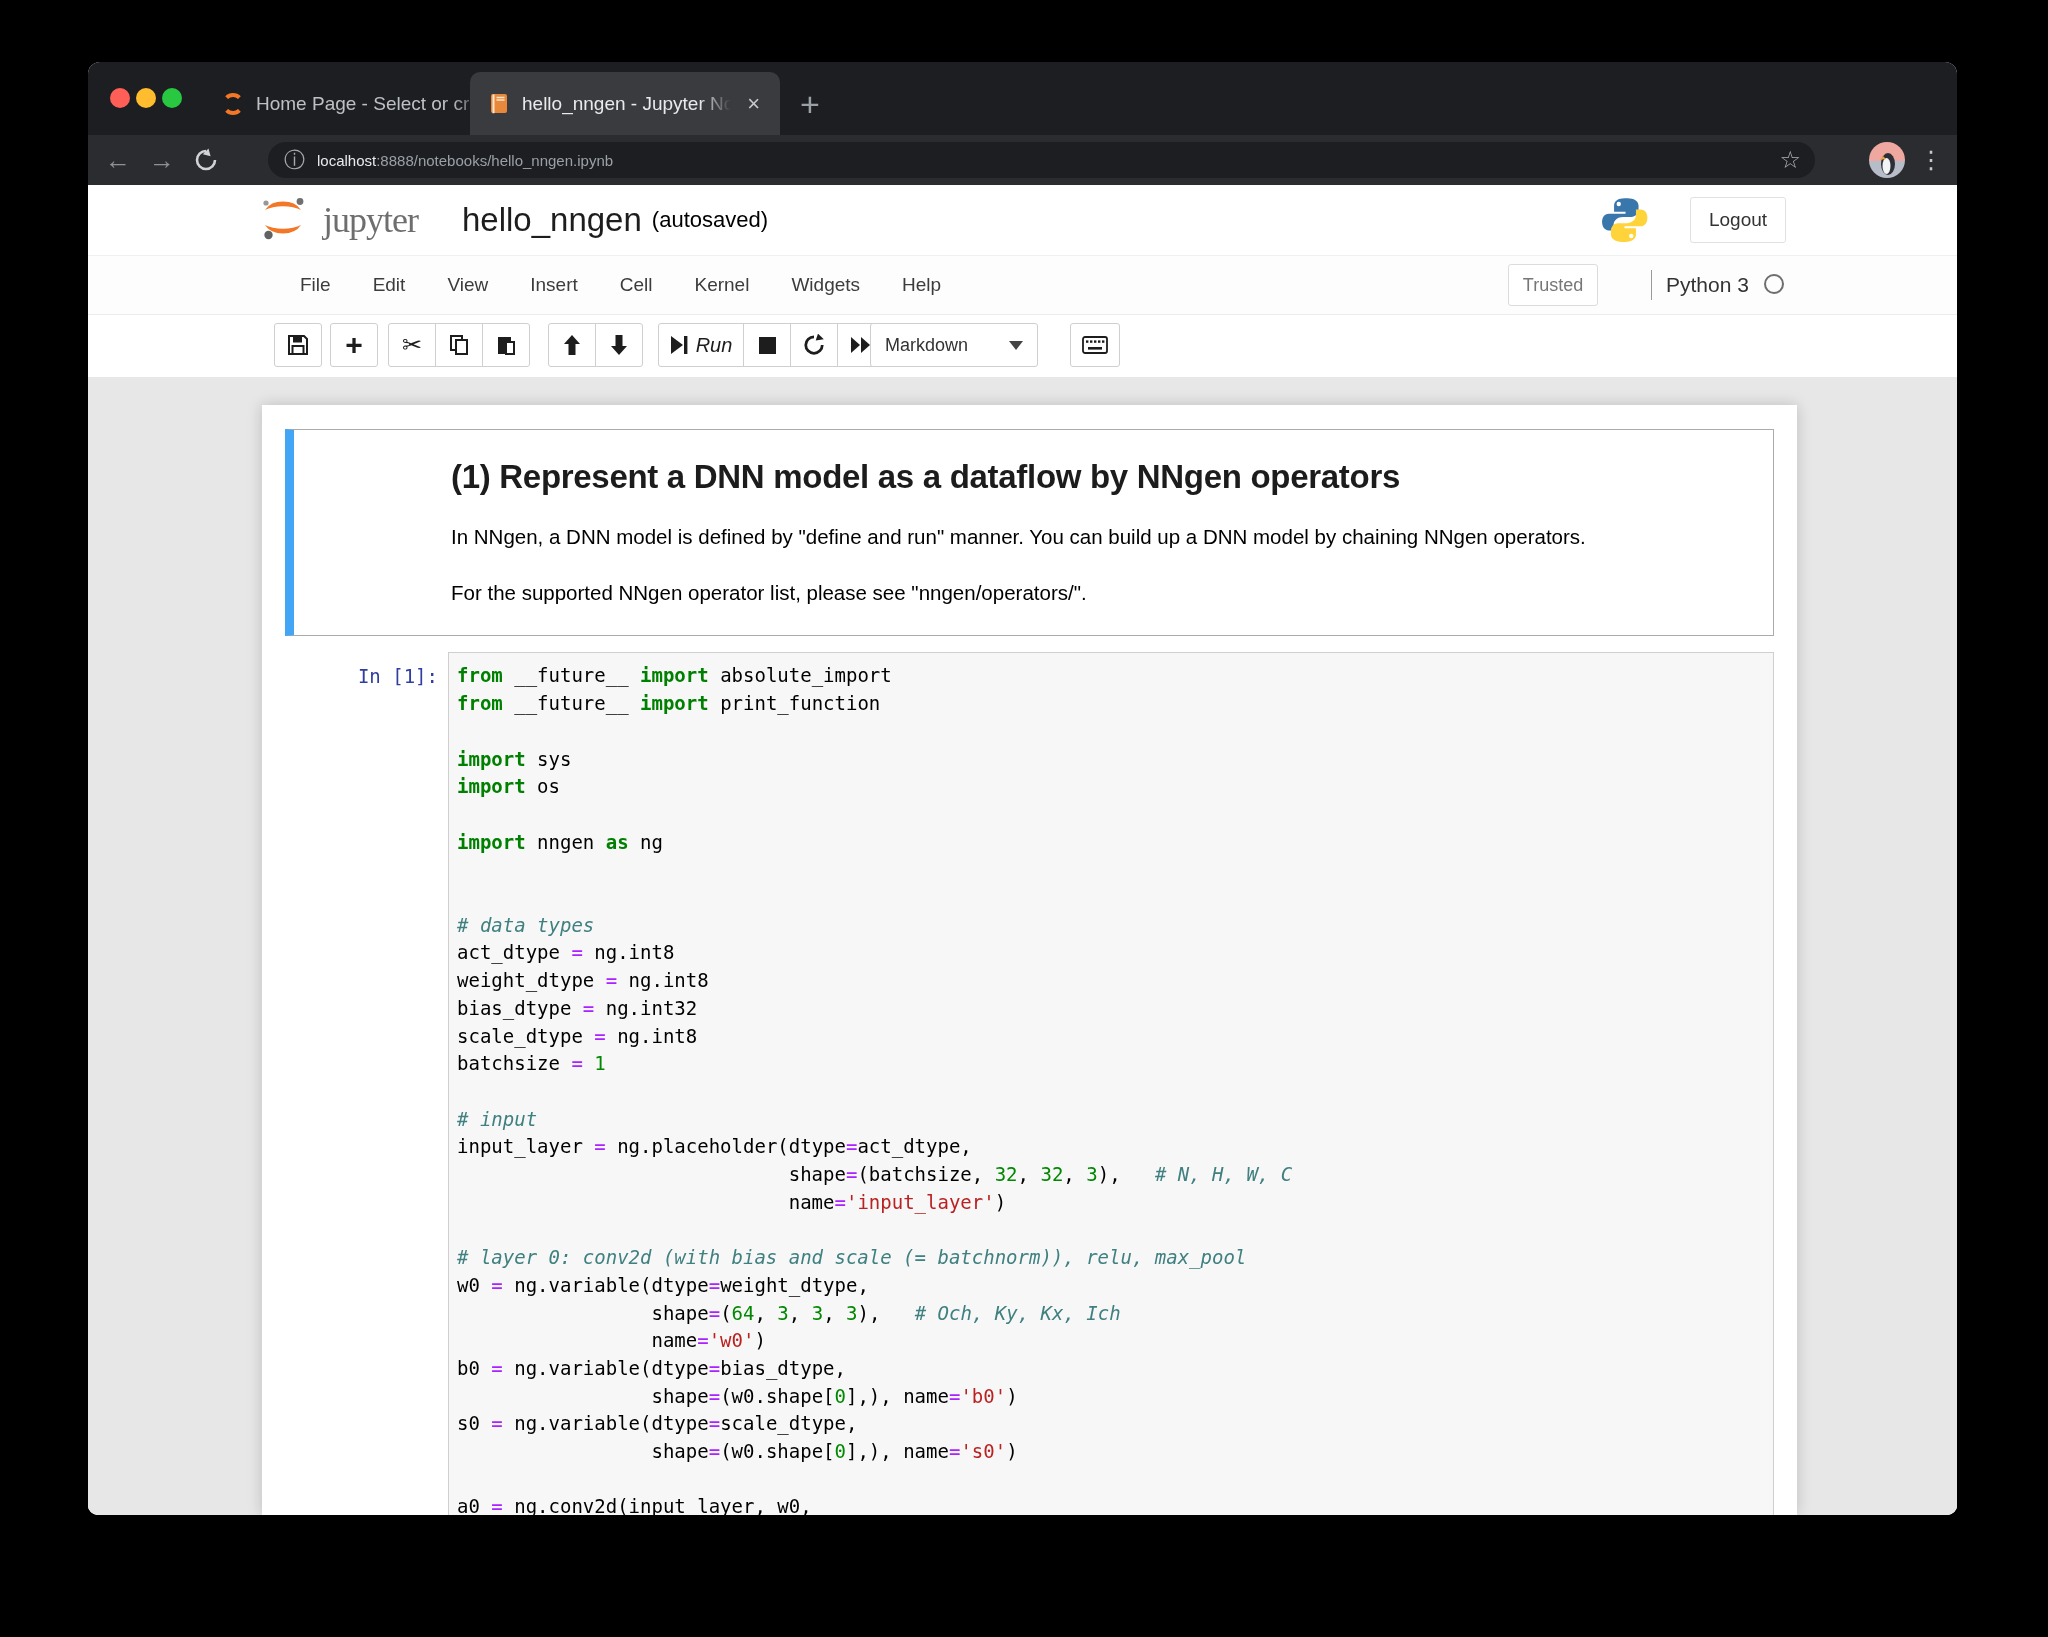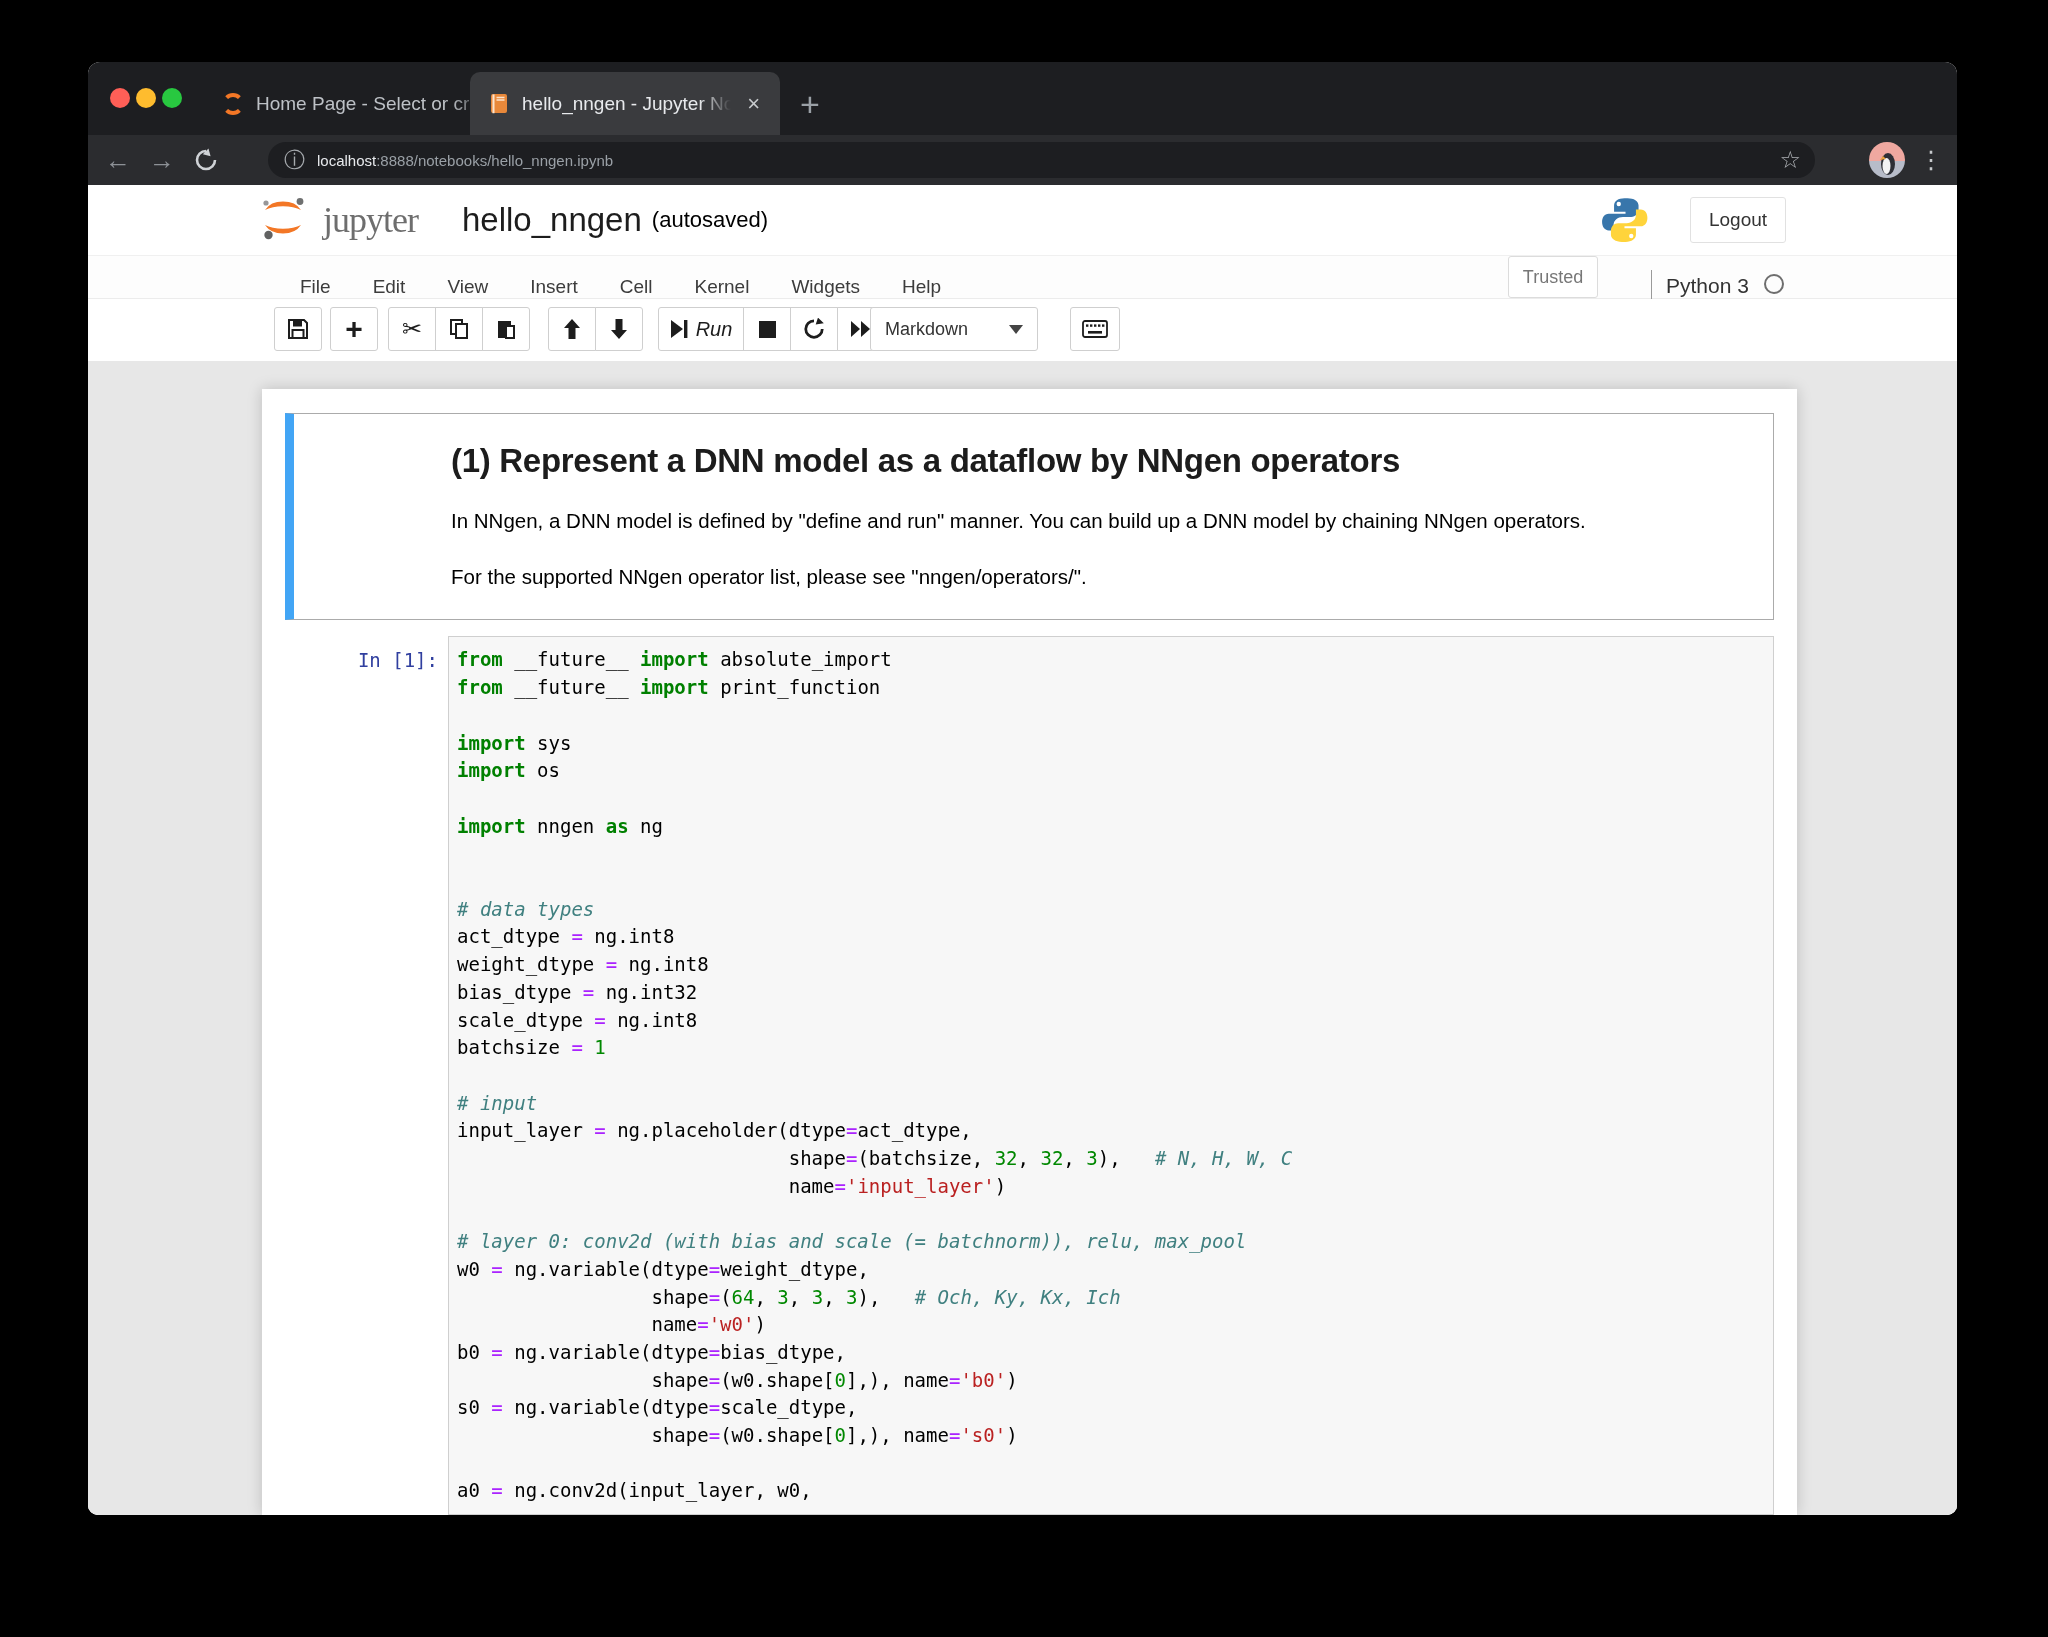--- a/index.html
+++ b/index.html
@@ -47,21 +47,21 @@
 
   .jheader { height:70px; flex:none; display:flex; align-items:center; position:relative; padding-left:177px; }
   .jlogo { position:absolute; left:172px; top:12px; }
   .wordmark { font-size:36px; color:#6e6e6e; margin-left:58px; letter-spacing:-1px;font-family:Liberation Serif, serif; }
   .nbtitle { font-size:33px; color:#1d1d1d; font-weight:500; margin-left:44px; }
   .autosaved { font-size:22px; color:#000000; margin-left:10px; }
   .pylogo { position:absolute; left:1512px; top:10px; }
   .logout { position:absolute; left:1602px; top:12px; width:96px; height:46px; background:#fff; border:1px solid #e1e1e1;
             border-radius:3px; font-size:19px; color:#333; display:flex; align-items:center; justify-content:center; }
 
-  .menubar { height:44px; flex:none; display:flex; align-items:flex-end; padding-left:212px; border-top:1px solid #f0f0f0;
+  .menubar { height:60px; flex:none; display:flex; align-items:center; padding-left:212px; border-top:1px solid #f0f0f0;
              border-bottom:1px solid #ececec; background:#fdfdfd; position:relative; }
   .menu-item { font-size:19px; color:#3c3c3c; margin-right:42px; }
   .trusted { position:absolute; left:1420px; width:90px; height:42px; border:1px solid #dcdcdc; border-radius:3px;
              color:#777; font-size:18px; display:flex; align-items:center; justify-content:center; background:#fff; }
   .kernel-divider { position:absolute; left:1563px; top:14px; width:1px; height:30px; background:#9a9a9a; }
   .kernel { position:absolute; left:1578px; font-size:21px; color:#333; }
   .kernel-ind { position:absolute; left:1676px; top:18px; width:20px; height:20px; border:2.5px solid #6e6e6e; border-radius:50%; }
 
   .toolbar { height:63px; flex:none; position:relative; border-bottom:1px solid #e7e7e7; background:#fff; }
   .tbtn { position:absolute; top:8px; height:44px; background:#fff; border:1px solid #cfcfcf; border-radius:3px;

